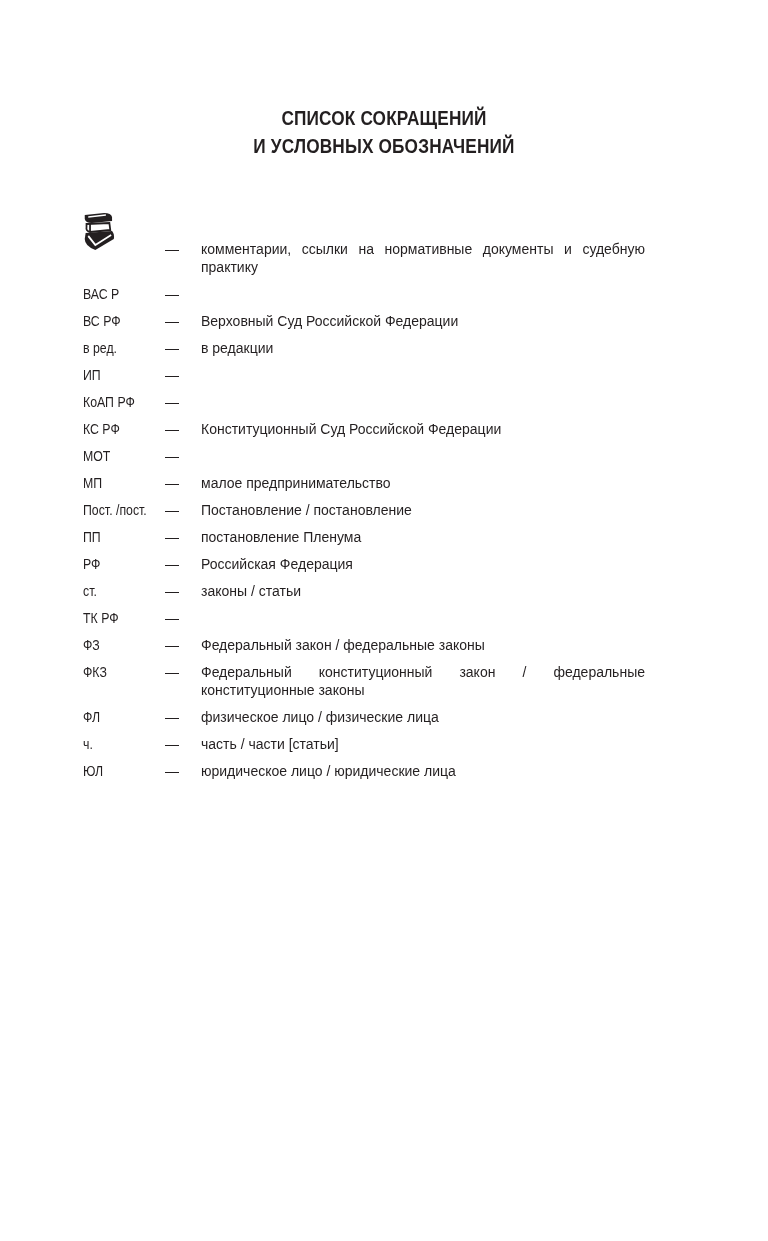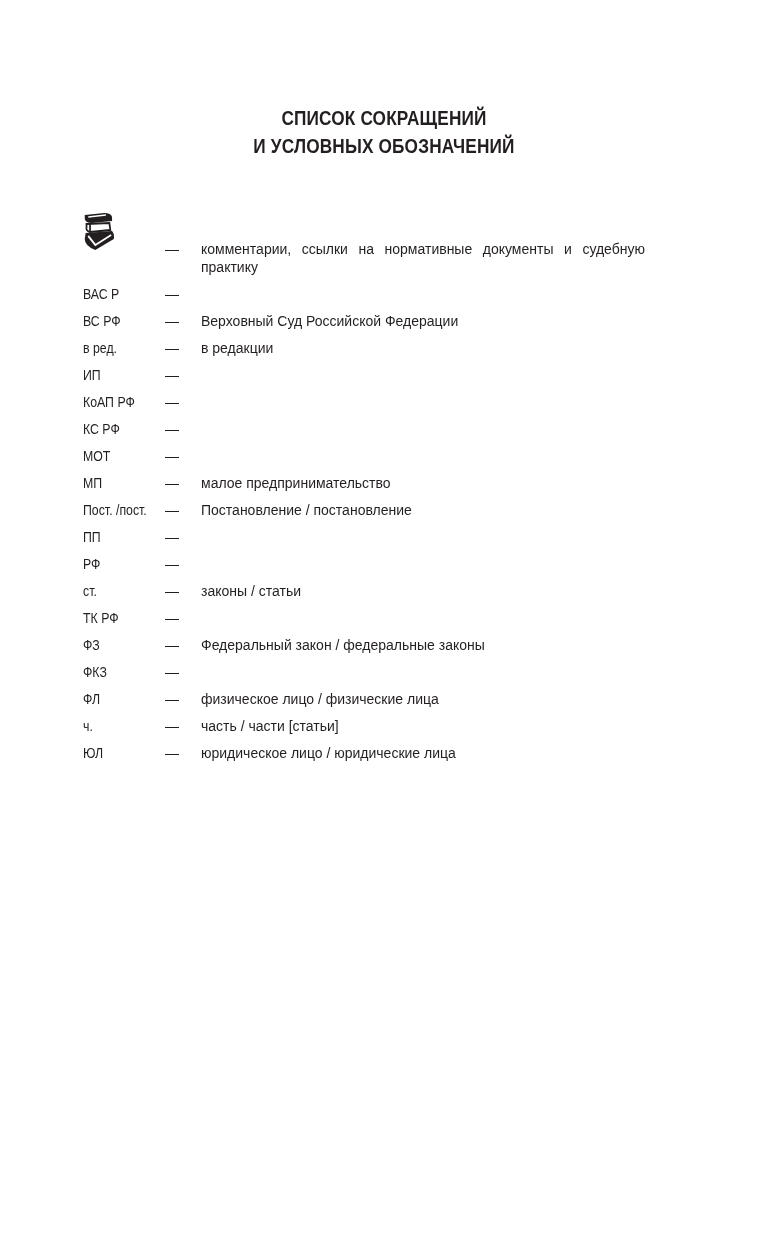--- a/index.html
+++ b/index.html
@@ -61,60 +61,64 @@
     <span class="abbr">ИП</span>
     <span class="dash">—</span>
   </div>
   <div class="row">
     <span class="abbr">КоАП РФ</span>
     <span class="dash">—</span>
   </div>
   <div class="row">
     <span class="abbr">КС РФ</span>
     <span class="dash">—</span>
+    <span class="def">Конституционный Суд Российской Федерации</span>
   </div>
   <div class="row">
     <span class="abbr">МОТ</span>
     <span class="dash">—</span>
   </div>
   <div class="row">
     <span class="abbr">МП</span>
     <span class="dash">—</span>
     <span class="def">малое предпринимательство</span>
   </div>
   <div class="row">
     <span class="abbr">Пост. /пост.</span>
     <span class="dash">—</span>
     <span class="def">Постановление / постановление</span>
   </div>
   <div class="row">
     <span class="abbr">ПП</span>
     <span class="dash">—</span>
+    <span class="def">постановление Пленума</span>
   </div>
   <div class="row">
     <span class="abbr">РФ</span>
     <span class="dash">—</span>
+    <span class="def">Российская Федерация</span>
   </div>
   <div class="row">
     <span class="abbr">ст.</span>
     <span class="dash">—</span>
     <span class="def">законы / статьи</span>
   </div>
   <div class="row">
     <span class="abbr">ТК РФ</span>
     <span class="dash">—</span>
   </div>
   <div class="row">
     <span class="abbr">ФЗ</span>
     <span class="dash">—</span>
     <span class="def">Федеральный закон / федеральные законы</span>
   </div>
   <div class="row">
     <span class="abbr">ФКЗ</span>
     <span class="dash">—</span>
+    <span class="def">Федеральный конституционный закон / федеральные конституционные законы</span>
   </div>
   <div class="row">
     <span class="abbr">ФЛ</span>
     <span class="dash">—</span>
     <span class="def">физическое лицо / физические лица</span>
   </div>
   <div class="row">
     <span class="abbr">ч.</span>
     <span class="dash">—</span>
     <span class="def">часть / части [статьи]</span>

